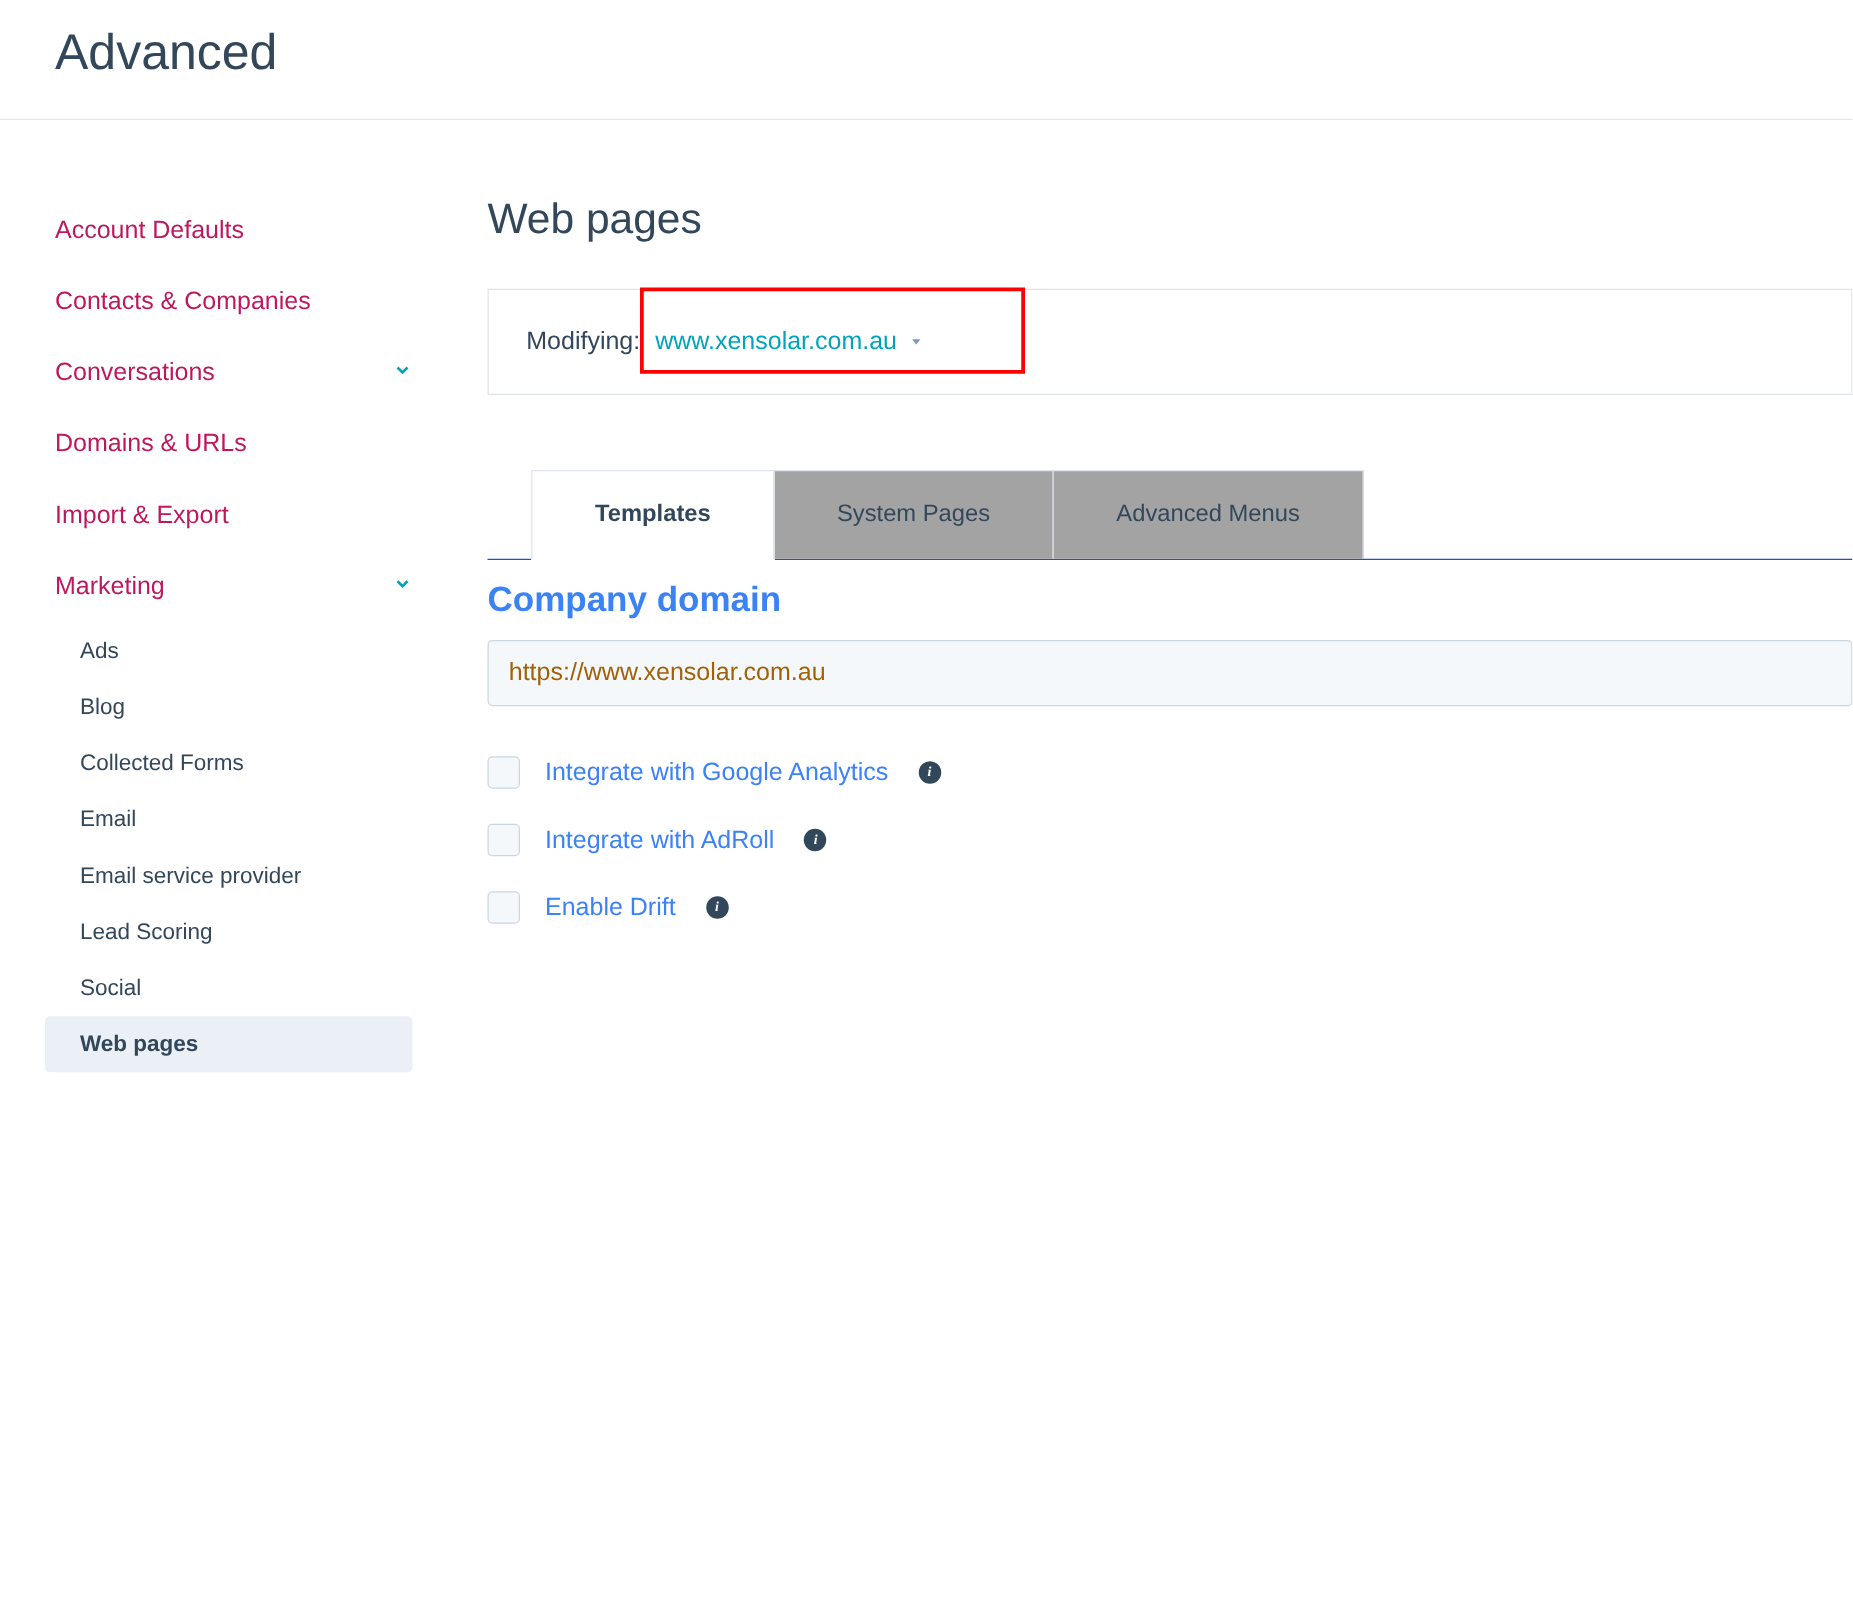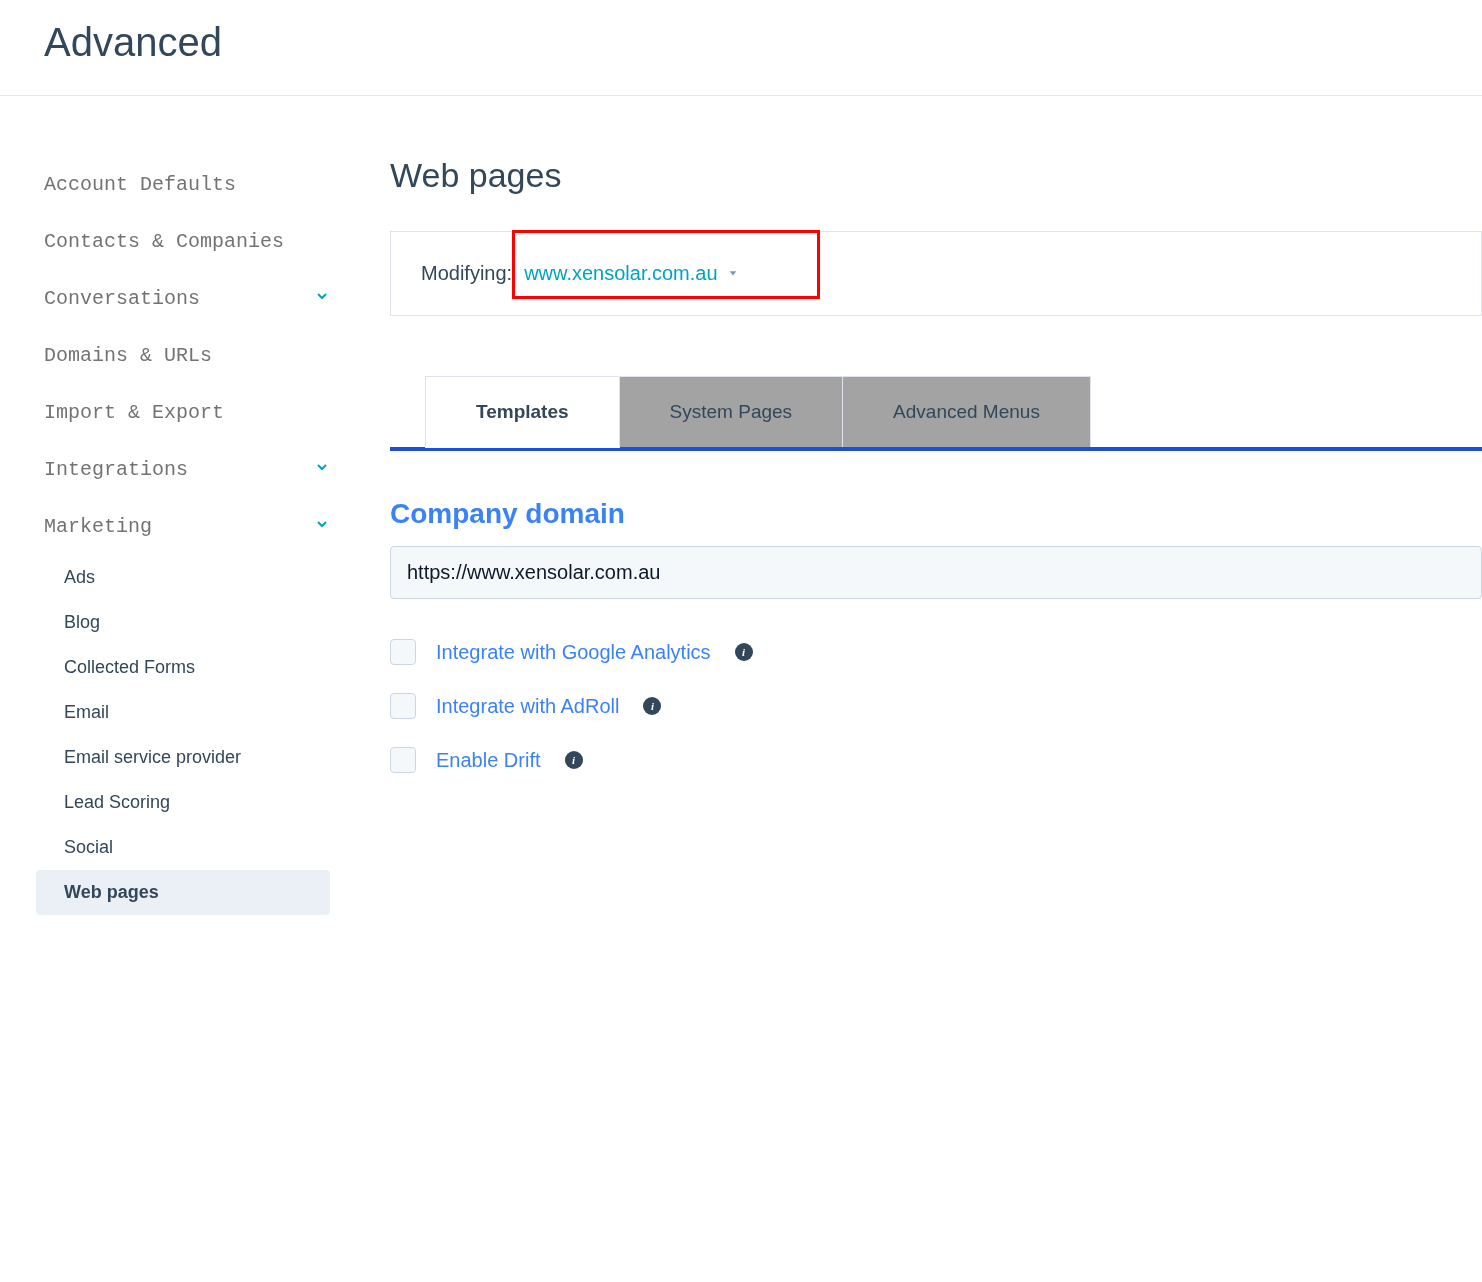--- a/index.html
+++ b/index.html
@@ -28,24 +28,23 @@
     .sidebar {
       width: 360px;
       padding-left: 44px;
       padding-right: 30px;
     }
     .sidebar-item {
       display: flex;
       justify-content: space-between;
       align-items: center;
       font-size: 20px;
-      color: #737373;
+      color: #be185d;
       padding: 17px 0;
       cursor: pointer;
-      font-family: Liberation Mono, monospace;
     }
     .sidebar-item .chevron {
       color: #00a4bd;
     }
     .sub-items {
       padding-left: 16px;
     }
     .sub-item {
       font-size: 18px;
       color: #33475b;
@@ -99,22 +98,22 @@
       border: 3px solid #ff0000;
       position: absolute;
       width: 308px;
       height: 69px;
       margin-left: 91px;
       margin-top: -55px;
       pointer-events: none;
     }
     .tabs {
       display: flex;
-      border-bottom: 4px solid #1d4ed8;
-      margin-bottom: 47px;
+      border-bottom: 1px solid #1d4ed8;
+      margin-bottom: 16px;
       padding-left: 35px;
     }
     .tab {
       padding: 24px 50px;
       font-size: 19px;
       color: #33475b;
       background: #a3a3a3;
       border: 1px solid #dfe3eb;
       border-bottom: none;
       cursor: pointer;
@@ -132,21 +131,21 @@
       color: #3b82f6;
       margin-bottom: 16px;
     }
     .text-input {
       width: 100%;
       padding: 14px 16px;
       border: 1px solid #cbd6e2;
       border-radius: 4px;
       background: #f5f8fa;
       font-size: 20px;
-      color: #0f172a;
+      color: #a16207;
       margin-bottom: 40px;
     }
     .checkbox-row {
       display: flex;
       align-items: center;
       gap: 20px;
       margin-bottom: 28px;
     }
     .checkbox {
       width: 26px;
@@ -205,28 +204,20 @@
         <svg class="chevron-down-svg" viewBox="0 0 24 24" fill="none" stroke="#00a4bd" stroke-width="3">
             <polyline points="6 9 12 15 18 9"></polyline>
           </svg>
       </span>
     </div>
     <div class="sidebar-item">
       <span>Domains &amp; URLs</span>
     </div>
     <div class="sidebar-item">
       <span>Import &amp; Export</span>
-    </div>
-    <div class="sidebar-item">
-      <span>Integrations</span>
-      <span class="chevron">
-        <svg class="chevron-down-svg" viewBox="0 0 24 24" fill="none" stroke="#00a4bd" stroke-width="3">
-            <polyline points="6 9 12 15 18 9"></polyline>
-          </svg>
-      </span>
     </div>
     <div class="sidebar-item">
       <span>Marketing</span>
       <span class="chevron">
         <svg class="chevron-down-svg" viewBox="0 0 24 24" fill="none" stroke="#00a4bd" stroke-width="3">
             <polyline points="6 9 12 15 18 9"></polyline>
           </svg>
       </span>
     </div>
     <div class="sub-items">

